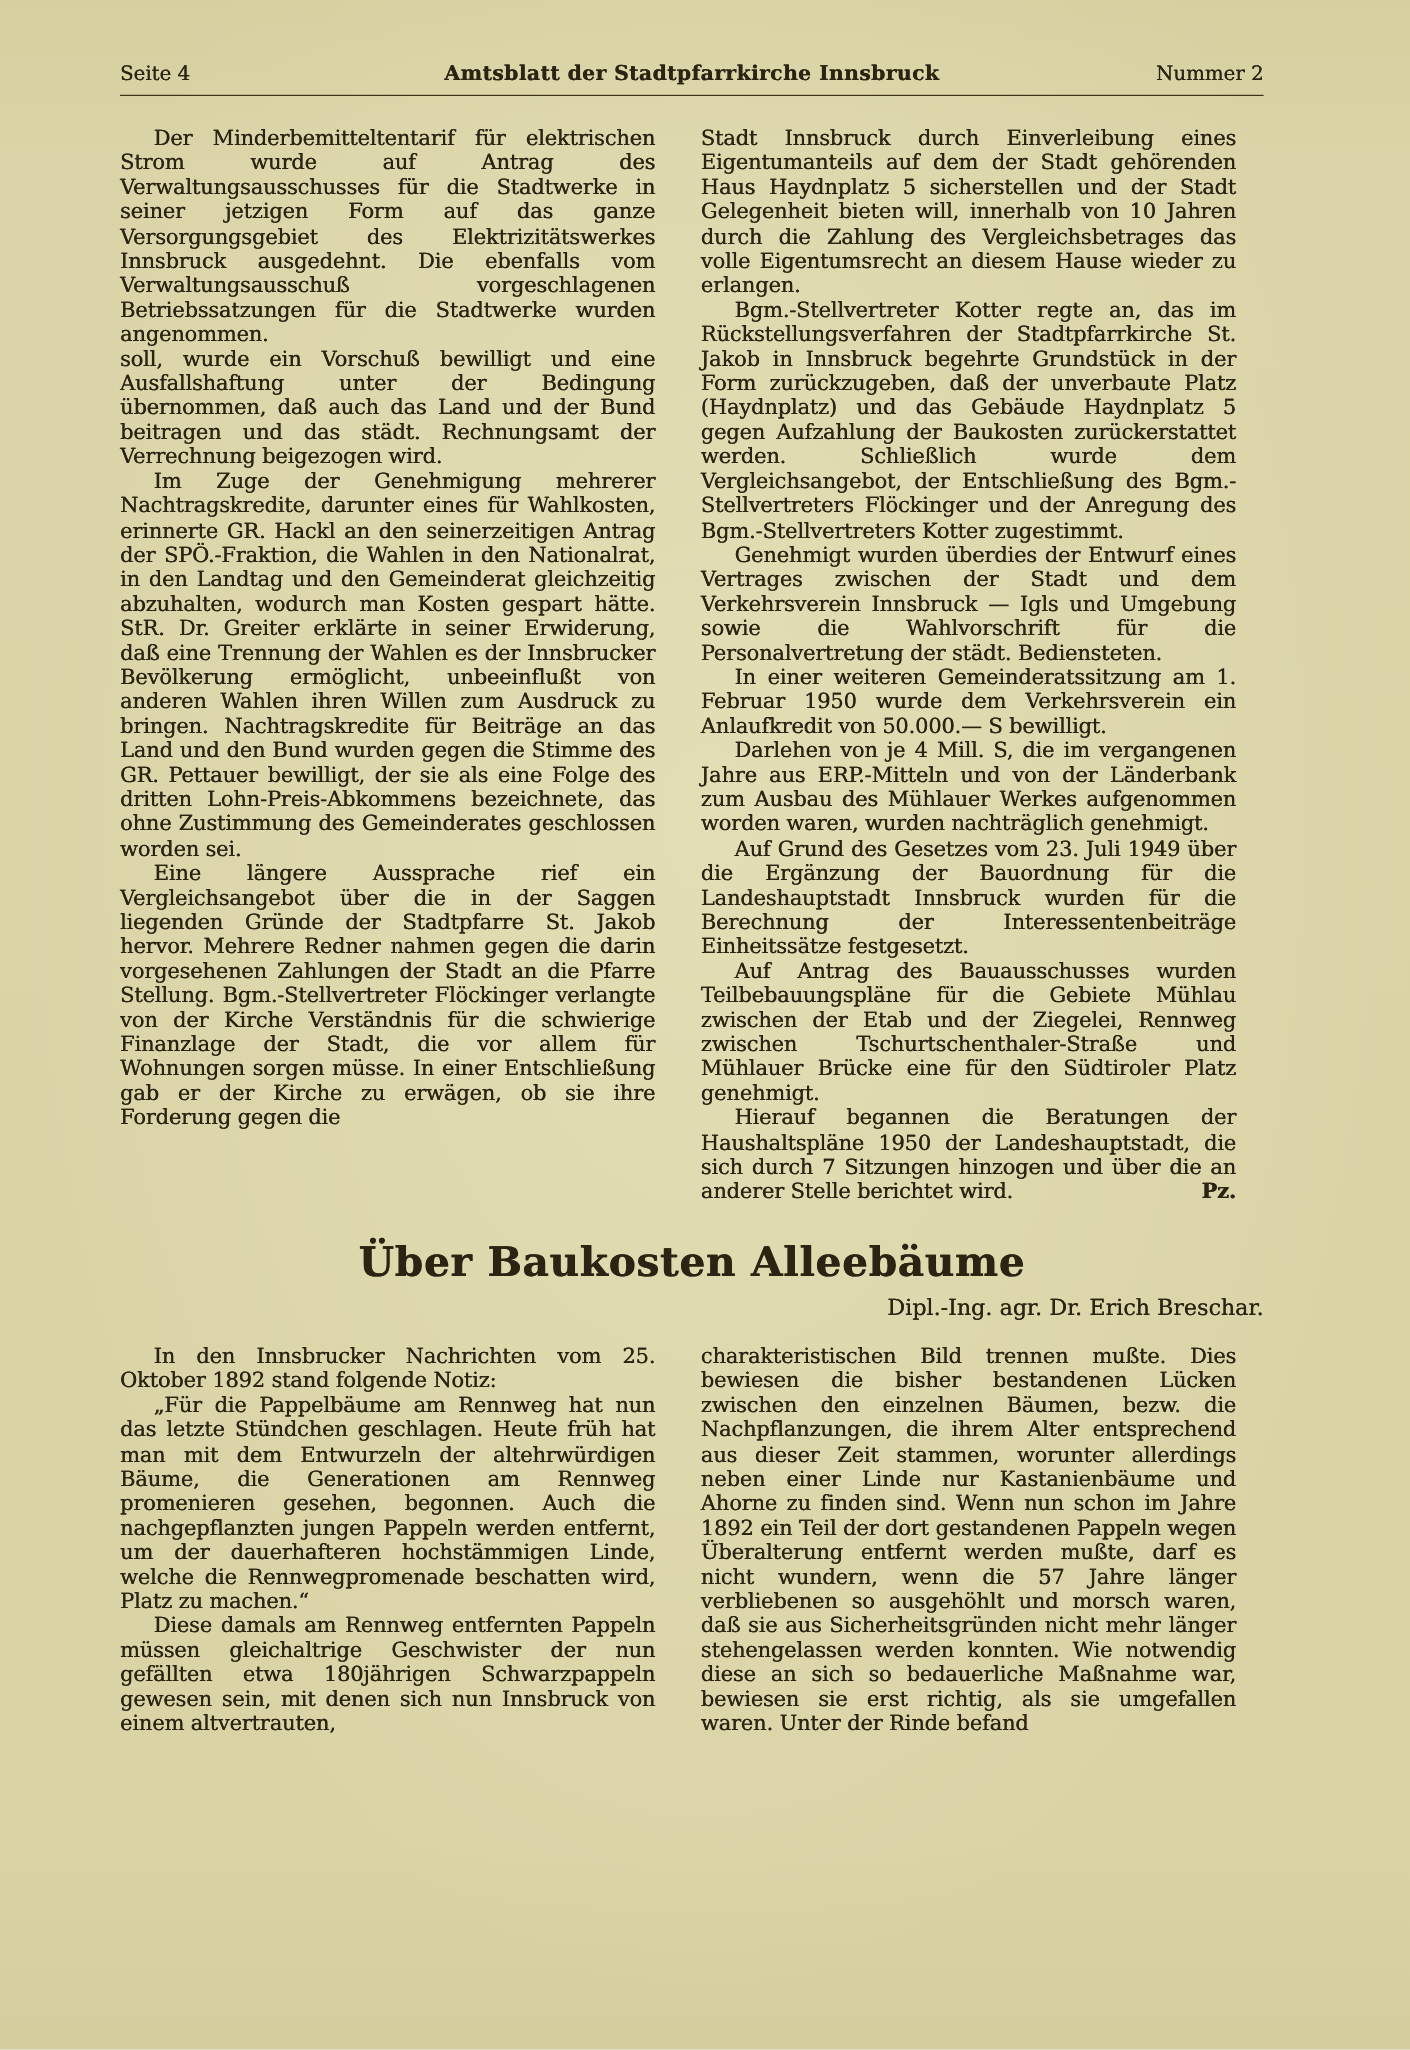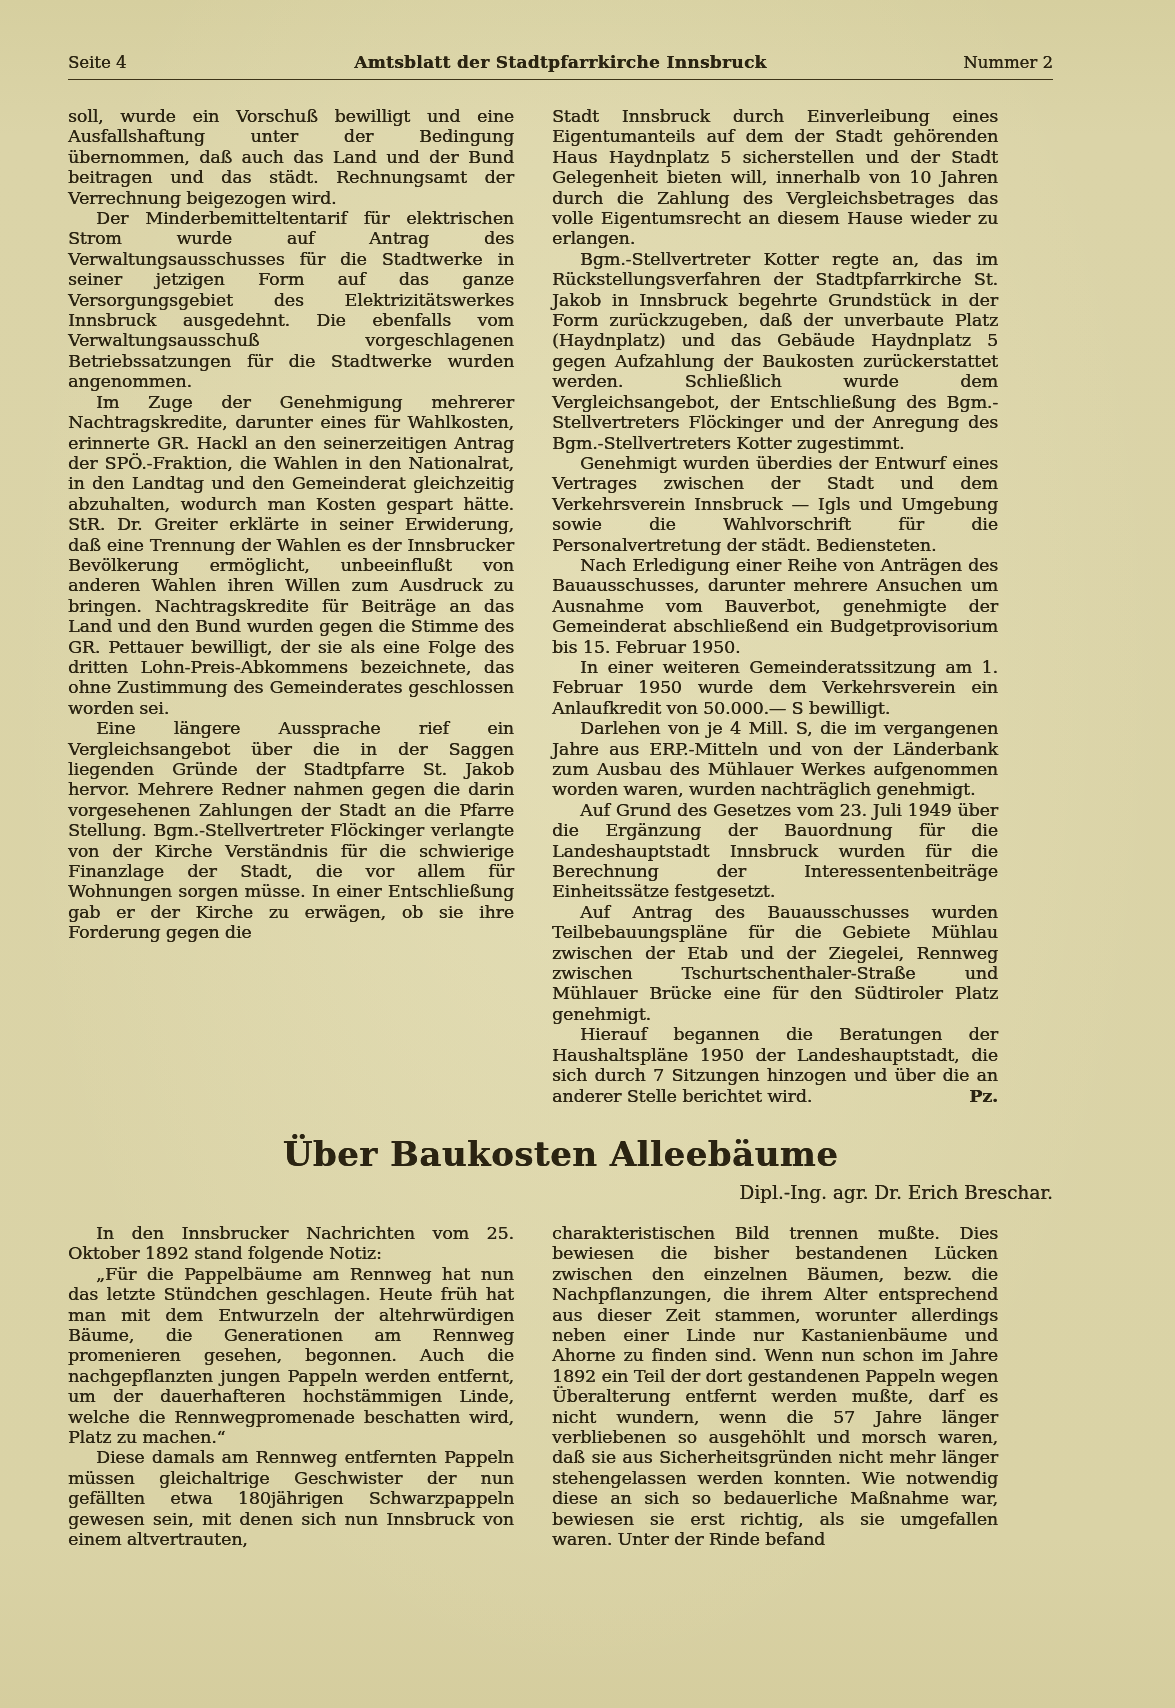--- a/index.html
+++ b/index.html
@@ -13,21 +13,21 @@
     background:
       radial-gradient(ellipse at 50% 40%, rgba(255,252,225,0.25), rgba(0,0,0,0) 70%),
       linear-gradient(180deg, #d6cf9f 0%, #dbd4a8 8%, #dad3a6 90%, #d5cd9e 100%);
     font-family: "DejaVu Serif", "Liberation Serif", serif;
     color: #2b2412;
   }
   .page {
     box-sizing: border-box;
     width: 1175px;
     height: 1708px;
-    padding: 52px 122px 0 68px;
+    padding: 52px 122px 0 100px;
   }
   .masthead {
     display: flex;
     align-items: baseline;
     font-size: 16.5px;
     text-shadow: 0.2px 0 0 currentColor;
   }
   .masthead .side { flex: 1; }
   .masthead .side.right { text-align: right; }
   .masthead .center {
@@ -91,30 +91,29 @@
     <span class="center">Amtsblatt der Stadtpfarrkirche Innsbruck</span>
     <span class="side right">Nummer 2</span>
   </header>
 
   <hr class="rule">
 
   <div class="body-text">
 
     <section class="two-col">
       <div class="col">
+        <p class="para">Der Minderbemitteltentarif für elektrischen Strom wurde auf Antrag des Verwaltungsausschusses für die Stadtwerke in seiner jetzigen Form auf das ganze Versorgungsgebiet des Elektrizitätswerkes Innsbruck ausgedehnt. Die ebenfalls vom Verwaltungsausschuß vorgeschlagenen Betriebssatzungen für die Stadtwerke wurden angenommen.</p>
         <p class="para cont">soll, wurde ein Vorschuß bewilligt und eine Ausfallshaftung unter der Bedingung übernommen, daß auch das Land und der Bund beitragen und das städt. Rechnungsamt der Verrechnung beigezogen wird.</p>
-        <p class="para">Der Minderbemitteltentarif für elektrischen Strom wurde auf Antrag des Verwaltungsausschusses für die Stadtwerke in seiner jetzigen Form auf das ganze Versorgungsgebiet des Elektrizitätswerkes Innsbruck ausgedehnt. Die ebenfalls vom Verwaltungsausschuß vorgeschlagenen Betriebssatzungen für die Stadtwerke wurden angenommen.</p>
         <p class="para">Im Zuge der Genehmigung mehrerer Nachtragskredite, darunter eines für Wahlkosten, erinnerte GR. Hackl an den seinerzeitigen Antrag der SPÖ.-Fraktion, die Wahlen in den Nationalrat, in den Landtag und den Gemeinderat gleichzeitig abzuhalten, wodurch man Kosten gespart hätte. StR. Dr. Greiter erklärte in seiner Erwiderung, daß eine Trennung der Wahlen es der Innsbrucker Bevölkerung ermöglicht, unbeeinflußt von anderen Wahlen ihren Willen zum Ausdruck zu bringen. Nachtragskredite für Beiträge an das Land und den Bund wurden gegen die Stimme des GR. Pettauer bewilligt, der sie als eine Folge des dritten Lohn-Preis-Abkommens bezeichnete, das ohne Zustimmung des Gemeinderates geschlossen worden sei.</p>
         <p class="para">Eine längere Aussprache rief ein Vergleichsangebot über die in der Saggen liegenden Gründe der Stadtpfarre St. Jakob hervor. Mehrere Redner nahmen gegen die darin vorgesehenen Zahlungen der Stadt an die Pfarre Stellung. Bgm.-Stellvertreter Flöckinger verlangte von der Kirche Verständnis für die schwierige Finanzlage der Stadt, die vor allem für Wohnungen sorgen müsse. In einer Entschließung gab er der Kirche zu erwägen, ob sie ihre Forderung gegen die</p>
       </div>
       <div class="col">
         <p class="para cont">Stadt Innsbruck durch Einverleibung eines Eigentumanteils auf dem der Stadt gehörenden Haus Haydnplatz 5 sicherstellen und der Stadt Gelegenheit bieten will, innerhalb von 10 Jahren durch die Zahlung des Vergleichsbetrages das volle Eigentumsrecht an diesem Hause wieder zu erlangen.</p>
         <p class="para">Bgm.-Stellvertreter Kotter regte an, das im Rückstellungsverfahren der Stadtpfarrkirche St. Jakob in Innsbruck begehrte Grundstück in der Form zurückzugeben, daß der unverbaute Platz (Haydnplatz) und das Gebäude Haydnplatz 5 gegen Aufzahlung der Baukosten zurückerstattet werden. Schließlich wurde dem Vergleichsangebot, der Entschließung des Bgm.-Stellvertreters Flöckinger und der Anregung des Bgm.-Stellvertreters Kotter zugestimmt.</p>
         <p class="para">Genehmigt wurden überdies der Entwurf eines Vertrages zwischen der Stadt und dem Verkehrsverein Innsbruck — Igls und Umgebung sowie die Wahlvorschrift für die Personalvertretung der städt. Bediensteten.</p>
-        <p class="para">Nach Erledigung einer Reihe von Anträgen des Bauausschusses, darunter mehrere Ansuchen um Ausnahme vom Bauverbot, genehmigte der Gemeinderat abschließend ein Budgetprovisorium bis 15. Februar 1950.</p>
         <p class="para">In einer weiteren Gemeinderatssitzung am 1. Februar 1950 wurde dem Verkehrsverein ein Anlaufkredit von 50.000.— S bewilligt.</p>
         <p class="para">Darlehen von je 4 Mill. S, die im vergangenen Jahre aus ERP.-Mitteln und von der Länderbank zum Ausbau des Mühlauer Werkes aufgenommen worden waren, wurden nachträglich genehmigt.</p>
         <p class="para">Auf Grund des Gesetzes vom 23. Juli 1949 über die Ergänzung der Bauordnung für die Landeshauptstadt Innsbruck wurden für die Berechnung der Interessentenbeiträge Einheitssätze festgesetzt.</p>
         <p class="para">Auf Antrag des Bauausschusses wurden Teilbebauungspläne für die Gebiete Mühlau zwischen der Etab und der Ziegelei, Rennweg zwischen Tschurtschenthaler-Straße und Mühlauer Brücke eine für den Südtiroler Platz genehmigt.</p>
         <p class="para">
           <span>Hierauf begannen die Beratungen der Haushaltspläne 1950 der Landeshauptstadt, die sich durch 7 Sitzungen hinzogen und über die an anderer Stelle berichtet wird.</span>
           <span class="sig">Pz.</span>
         </p>
       </div>
     </section>

